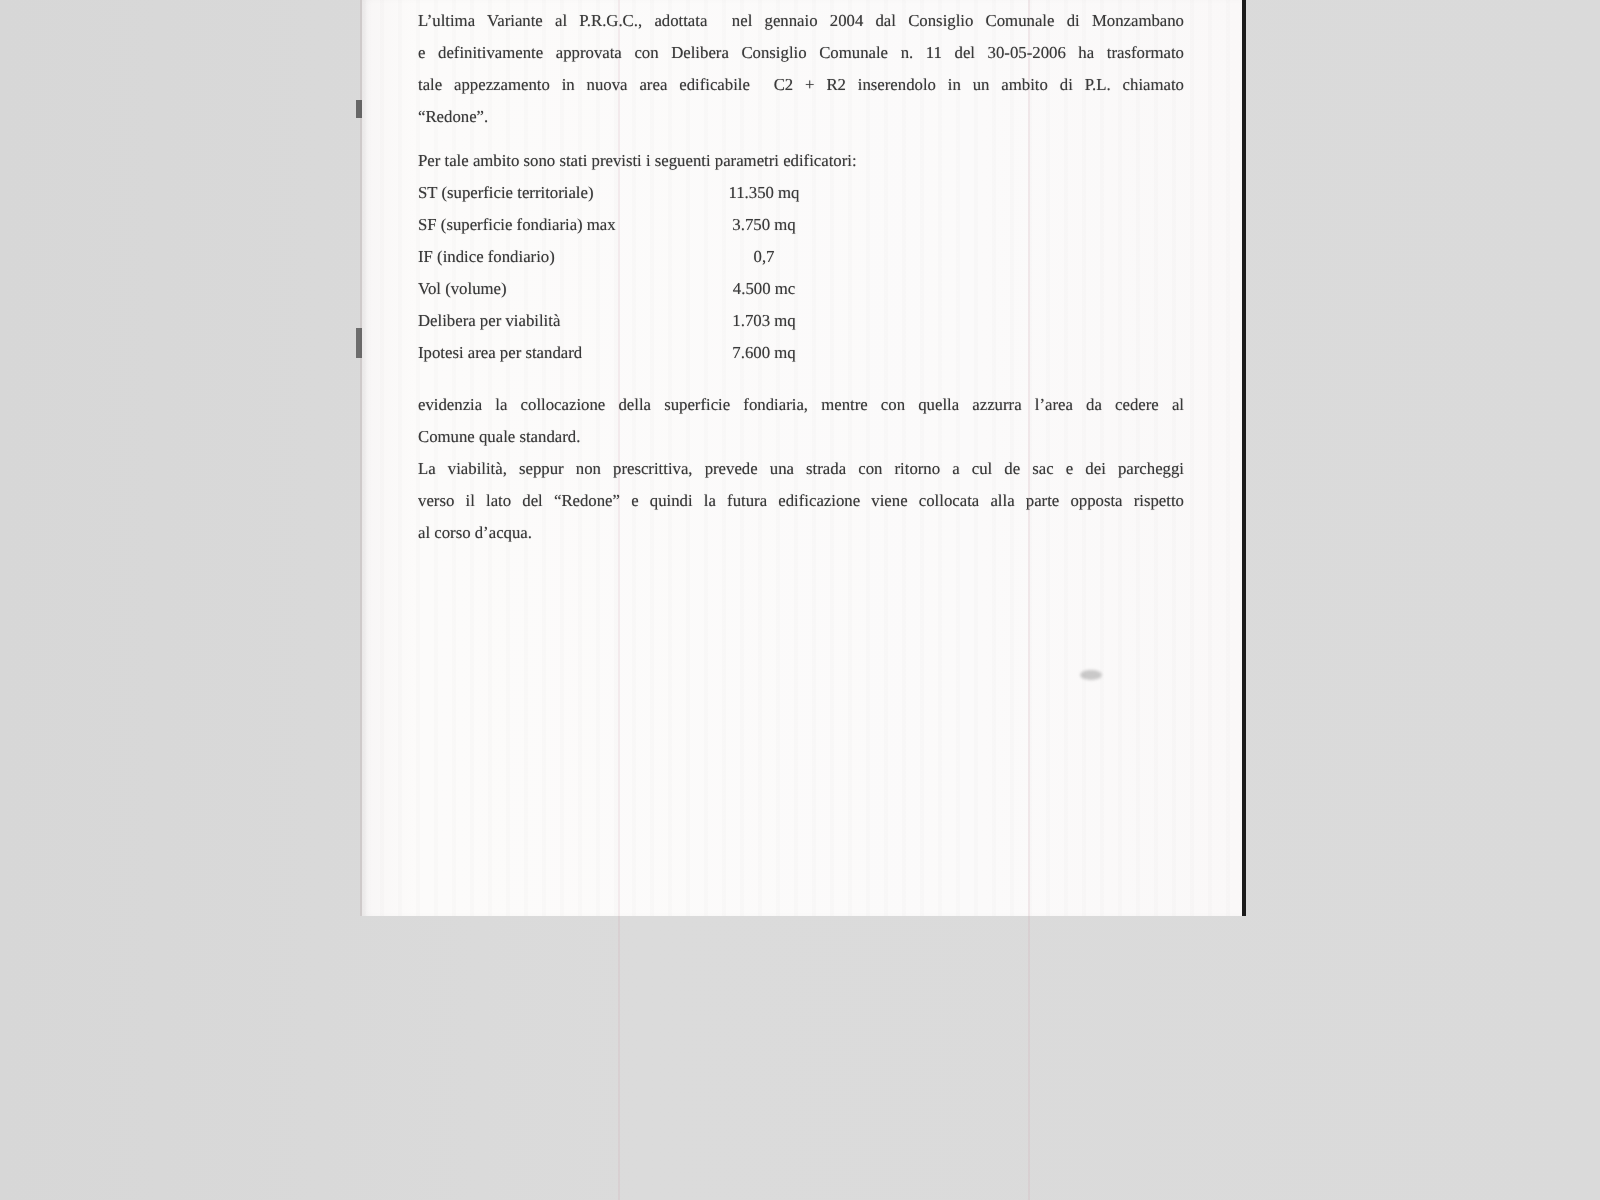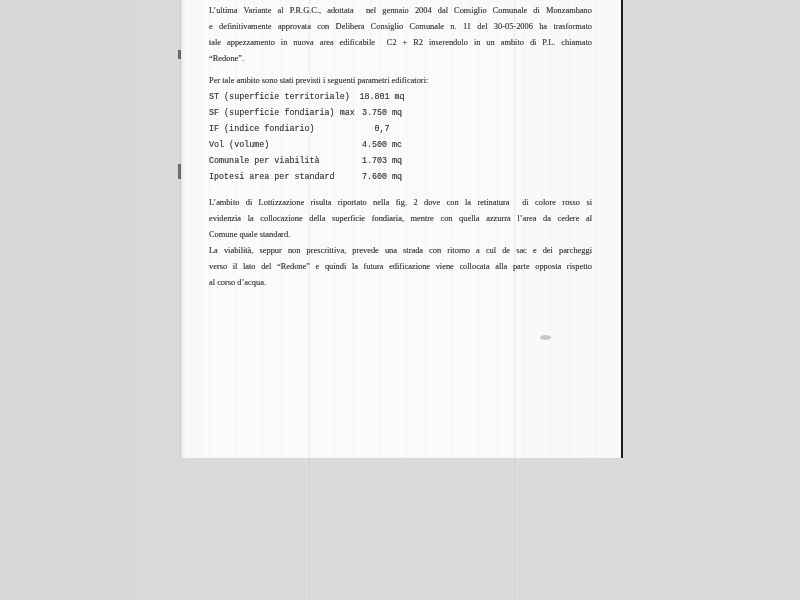--- a/index.html
+++ b/index.html
@@ -75,21 +75,20 @@
     margin-top: 6px;
     line-height: 16px;
     height: 16px;
   }
 
   .params { margin: 0; }
   .prow {
     position: relative;
     line-height: 16px;
     height: 16px;
-    font-family: Liberation Mono, monospace;
   }
   .plabel { display: inline-block; }
   .pvalue {
     position: absolute;
     left: 118px;
     top: 0;
     width: 110px;
     text-align: center;
   }
 
@@ -134,46 +133,45 @@
         <span class="ln j">e definitivamente approvata con Delibera Consiglio Comunale n. 11 del 30-05-2006 ha trasformato</span>
         <span class="ln j">tale appezzamento in nuova area edificabile&nbsp; C2 + R2 inserendolo in un ambito di P.L. chiamato</span>
         <span class="ln l">“Redone”.</span>
       </div>
 
       <div class="intro">Per tale ambito sono stati previsti i seguenti parametri edificatori:</div>
 
       <div class="params">
         <div class="prow">
           <span class="plabel">ST (superficie territoriale)</span>
-          <span class="pvalue">18.801 mq</span>
+          <span class="pvalue">11.350 mq</span>
         </div>
         <div class="prow">
           <span class="plabel">SF (superficie fondiaria) max</span>
           <span class="pvalue">3.750 mq</span>
         </div>
         <div class="prow">
           <span class="plabel">IF (indice fondiario)</span>
           <span class="pvalue">0,7</span>
         </div>
         <div class="prow">
           <span class="plabel">Vol (volume)</span>
           <span class="pvalue">4.500 mc</span>
         </div>
         <div class="prow">
-          <span class="plabel">Comunale per viabilità</span>
+          <span class="plabel">Delibera per viabilità</span>
           <span class="pvalue">1.703 mq</span>
         </div>
         <div class="prow">
           <span class="plabel">Ipotesi area per standard</span>
           <span class="pvalue">7.600 mq</span>
         </div>
       </div>
 
       <div class="para para-2">
-        <span class="ln j">L’ambito di Lottizzazione risulta riportato nella fig. 2 dove con la retinatura&nbsp; di colore rosso si</span>
         <span class="ln j">evidenzia la collocazione della superficie fondiaria, mentre con quella azzurra l’area da cedere al</span>
         <span class="ln l">Comune quale standard.</span>
       </div>
 
       <div class="para para-3">
         <span class="ln j">La viabilità, seppur non prescrittiva, prevede una strada con ritorno a cul de sac e dei parcheggi</span>
         <span class="ln j">verso il lato del “Redone” e quindi la futura edificazione viene collocata alla parte opposta rispetto</span>
         <span class="ln l">al corso d’acqua.</span>
       </div>
 

